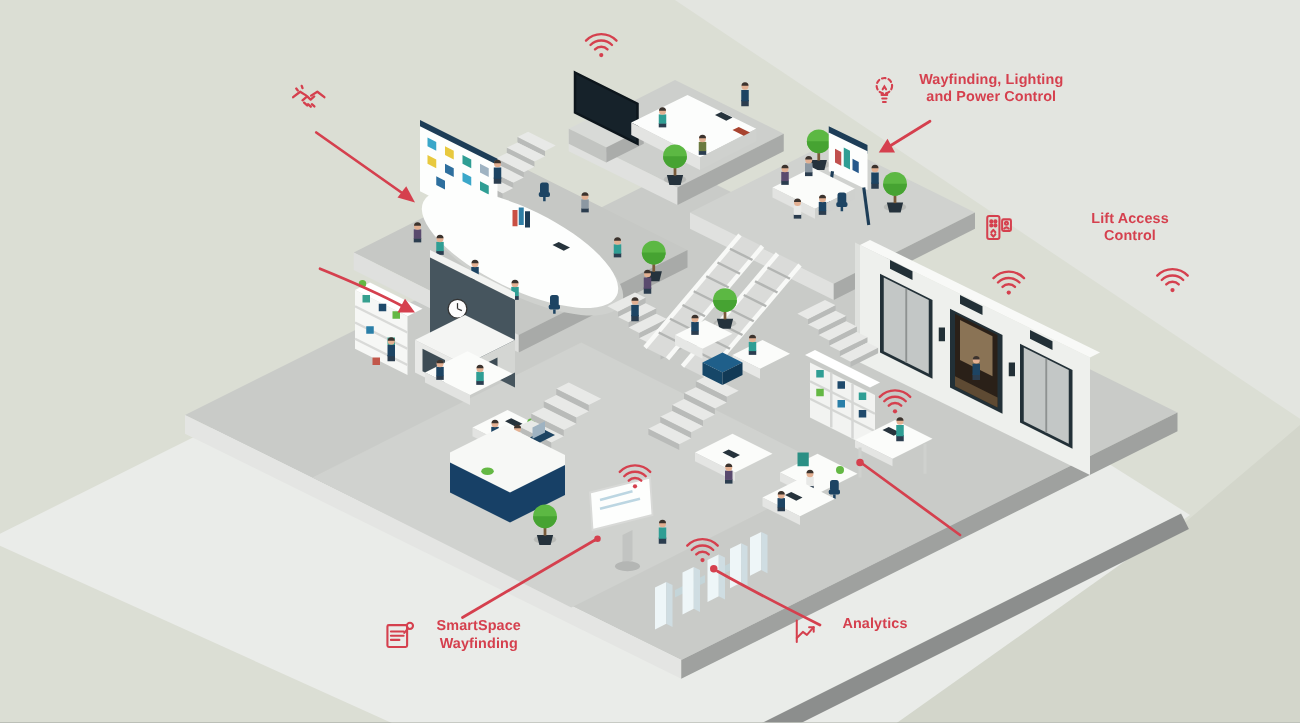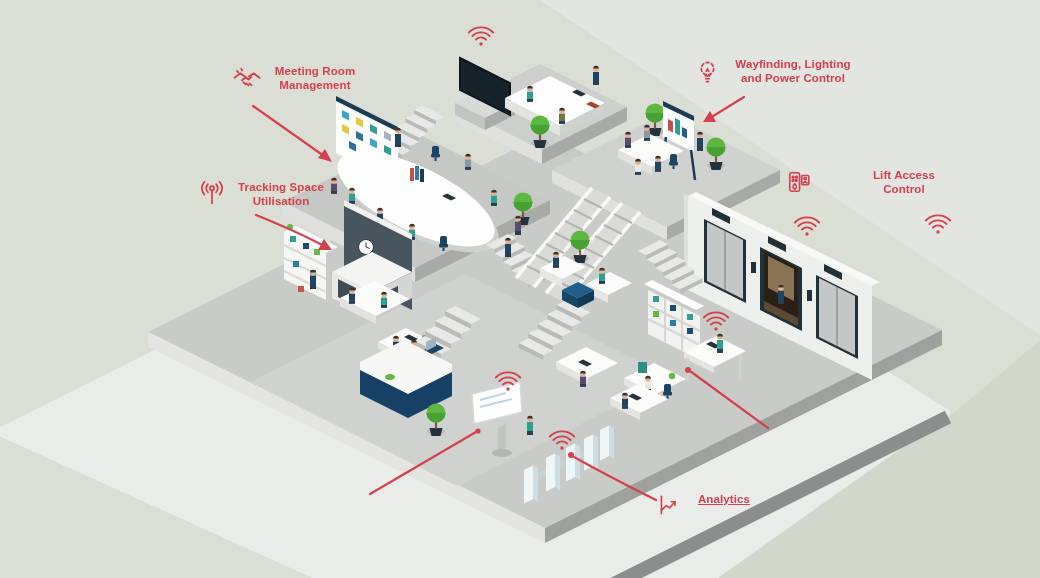--- a/index.html
+++ b/index.html
@@ -410,60 +410,59 @@
 </svg>
 
 <div class="callout" style="left:232px;top:64px;">
   <svg width="30" height="30" viewBox="0 0 24 24" stroke="#d5404e" stroke-width="1.5" fill="none" stroke-linecap="round" stroke-linejoin="round">
     <path d="M2,11 l4.5,-3.5 4,2.5"></path>
         <path d="M22,11 l-4.5,-3.5 -4,2.5"></path>
     <path d="M8,13 l3,-2.5 2.2,2 2.3,-2"></path>
     <path d="M9,14.5 l2,1.8 M11.5,15.5 l1.8,1.6 M14,15.5 l1.6,1.4"></path>
     <path d="M4,5.5 l1,1.2 M7.5,3.8 l.5,1.4"></path>
   </svg>
-  <span class="txt" style="width:92px;">Meeting Room Management</span>
 </div>
 
 <div class="callout" style="left:694px;top:57px;">
   <svg width="27" height="30" viewBox="0 0 24 26" stroke="#d5404e" stroke-width="1.5" fill="none" stroke-linecap="round">
     <circle cx="12" cy="10" r="5.5" stroke-dasharray="2.6 2.2"></circle>
     <path d="M10,16.5 h4 M10.5,19 h3 M11,21.5 h2"></path>
     <path d="M10.8,12.5 l1.2,-2 1.2,2"></path>
   </svg>
   <span class="txt" style="width:130px;">Wayfinding, Lighting and Power Control</span>
 </div>
 
-<div class="callout" style="left:198px;top:180px;">
-  <svg width="28" height="28" viewBox="0 0 24 24" stroke="#d5404e" stroke-width="1.5" fill="none" stroke-linecap="round">
-    <circle cx="12" cy="7" r="1.8"></circle>
-    <line x1="12" y1="9" x2="12" y2="20"></line>
-    <path d="M8.5,3.5 q-3,3.5 0,7 M5.5,1.5 q-4.5,5.5 0,11"></path>
-    <path d="M15.5,3.5 q3,3.5 0,7 M18.5,1.5 q4.5,5.5 0,11"></path>
-  </svg>
-  <span class="txt" style="width:96px;">Tracking Space Utilisation</span>
-</div>
 
 <div class="callout" style="left:786px;top:168px;">
   <svg width="26" height="28" viewBox="0 0 24 24" stroke="#d5404e" stroke-width="1.5" fill="none" stroke-linecap="round" stroke-linejoin="round">
     <rect x="3.5" y="3.5" width="9" height="17" rx="1.5"></rect>
     <circle cx="6.5" cy="7.5" r=".8" fill="#d5404e"></circle>
         <circle cx="9.5" cy="7.5" r=".8" fill="#d5404e"></circle>
     <circle cx="6.5" cy="10.5" r=".8" fill="#d5404e"></circle>
         <circle cx="9.5" cy="10.5" r=".8" fill="#d5404e"></circle>
     <path d="M6.5,15.5 l1.5,-1.8 1.5,1.8 M6.5,17 l1.5,1.8 1.5,-1.8"></path>
     <rect x="14.5" y="6" width="6.5" height="8.5" rx="1"></rect>
     <circle cx="17.7" cy="8.8" r="1.1"></circle>
         <path d="M16,12.8 q1.7,-1.8 3.4,0"></path>
   </svg>
   <span class="txt" style="width:78px;margin-left:46px;">Lift Access Control</span>
 </div>
 
 
-
-<div class="callout" style="left:656px;top:492px;text-decoration:underline;">
+<div class="callout" style="left:306px;top:494px;">
+  <svg width="27" height="28" viewBox="0 0 24 24" stroke="#d5404e" stroke-width="1.5" fill="none" stroke-linecap="round" stroke-linejoin="round">
+    <rect x="3.5" y="5" width="14" height="15.5" rx="1"></rect>
+    <path d="M6,9.5 h9 M6,12.5 h9 M6,15.5 h6"></path>
+    <circle cx="19.5" cy="5.5" r="2.2"></circle>
+    <path d="M18,7.5 l-2.5,3"></path>
+  </svg>
+  <span class="txt" style="width:86px;">SmartSpace Wayfinding</span>
+</div>
+
+<div class="callout" style="left:632px;top:492px;">
   <svg width="26" height="26" viewBox="0 0 24 24" stroke="#d5404e" stroke-width="1.5" fill="none" stroke-linecap="round" stroke-linejoin="round">
     <line x1="5" y1="4" x2="5" y2="20"></line>
     <path d="M5,17 l4.5,-4.5 3,2.2 5,-5.7"></path>
     <path d="M17.5,9 h-3.4 M17.5,9 v3.4"></path>
   </svg>
   <span class="txt" style="width:70px;">Analytics</span>
 </div>
 
 </div>
 

